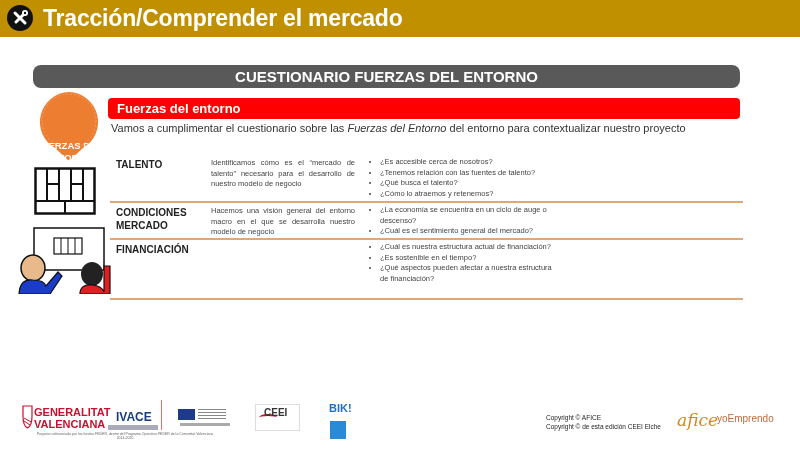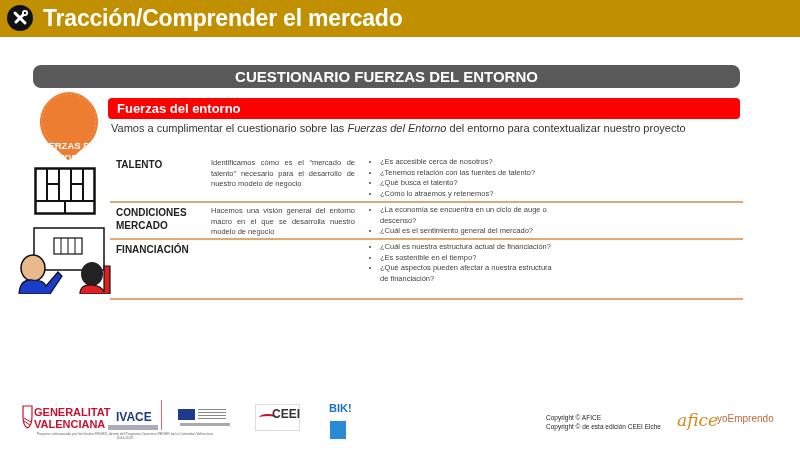--- a/index.html
+++ b/index.html
@@ -32,21 +32,21 @@
   .gv { position:absolute; left:22px; top:405px; }
   .gv-text { position:absolute; left:34px; top:406px; color:#c8102e; font-weight:bold; font-size:11px; line-height:12px; }
   .ivace { position:absolute; left:116px; top:410px; color:#1a3d7c; font-weight:bold; font-size:12px; }
   .ivace-sub { position:absolute; left:108px; top:425px; width:50px; height:5px; background:#aab; }
   .sep { position:absolute; left:161px; top:400px; width:1px; height:30px; background:#e07070; }
   .eu { position:absolute; left:178px; top:409px; width:17px; height:11px; background:#1e3a8c; }
   .eu-text { position:absolute; left:198px; top:409px; width:28px; height:10px; background:repeating-linear-gradient(#888 0 1px, #fff 1px 3px); }
   .eu-sub { position:absolute; left:180px; top:423px; width:50px; height:3px; background:#aaa; }
   .fineprint { position:absolute; left:35px; top:432px; width:180px; font-size:3.5px; line-height:4px; color:#666; text-align:center; }
   .ceei { position:absolute; left:255px; top:404px; width:43px; height:25px; border:1px solid #ddd; }
-  .ceei span { position:absolute; left:16px; top:2px; font-size:12px; font-weight:bold; color:#333; }
+  .ceei span { position:absolute; left:8px; top:2px; font-size:10px; font-weight:bold; color:#333; }
   .ceei .swoosh { position:absolute; left:3px; top:9px; width:18px; height:5px; border-top:2px solid #c8102e; border-radius:50% 50% 0 0; }
   .bik { position:absolute; left:329px; top:402px; color:#1a6fc9; font-weight:bold; font-size:11px; }
   .bik-cube { position:absolute; left:330px; top:421px; width:16px; height:18px; background:#2a8ad8; }
   .copy { position:absolute; left:546px; top:413px; font-size:6.5px; line-height:9px; color:#222; }
   .afice { position:absolute; left:677px; top:410px; font-family:"DejaVu Serif", serif; font-style:italic; font-size:17px; color:#d08a1a; }
   .yoemp { position:absolute; left:717px; top:413px; font-size:10px; color:#c06a3a; }
 </style>
 </head>
 <body>
 

